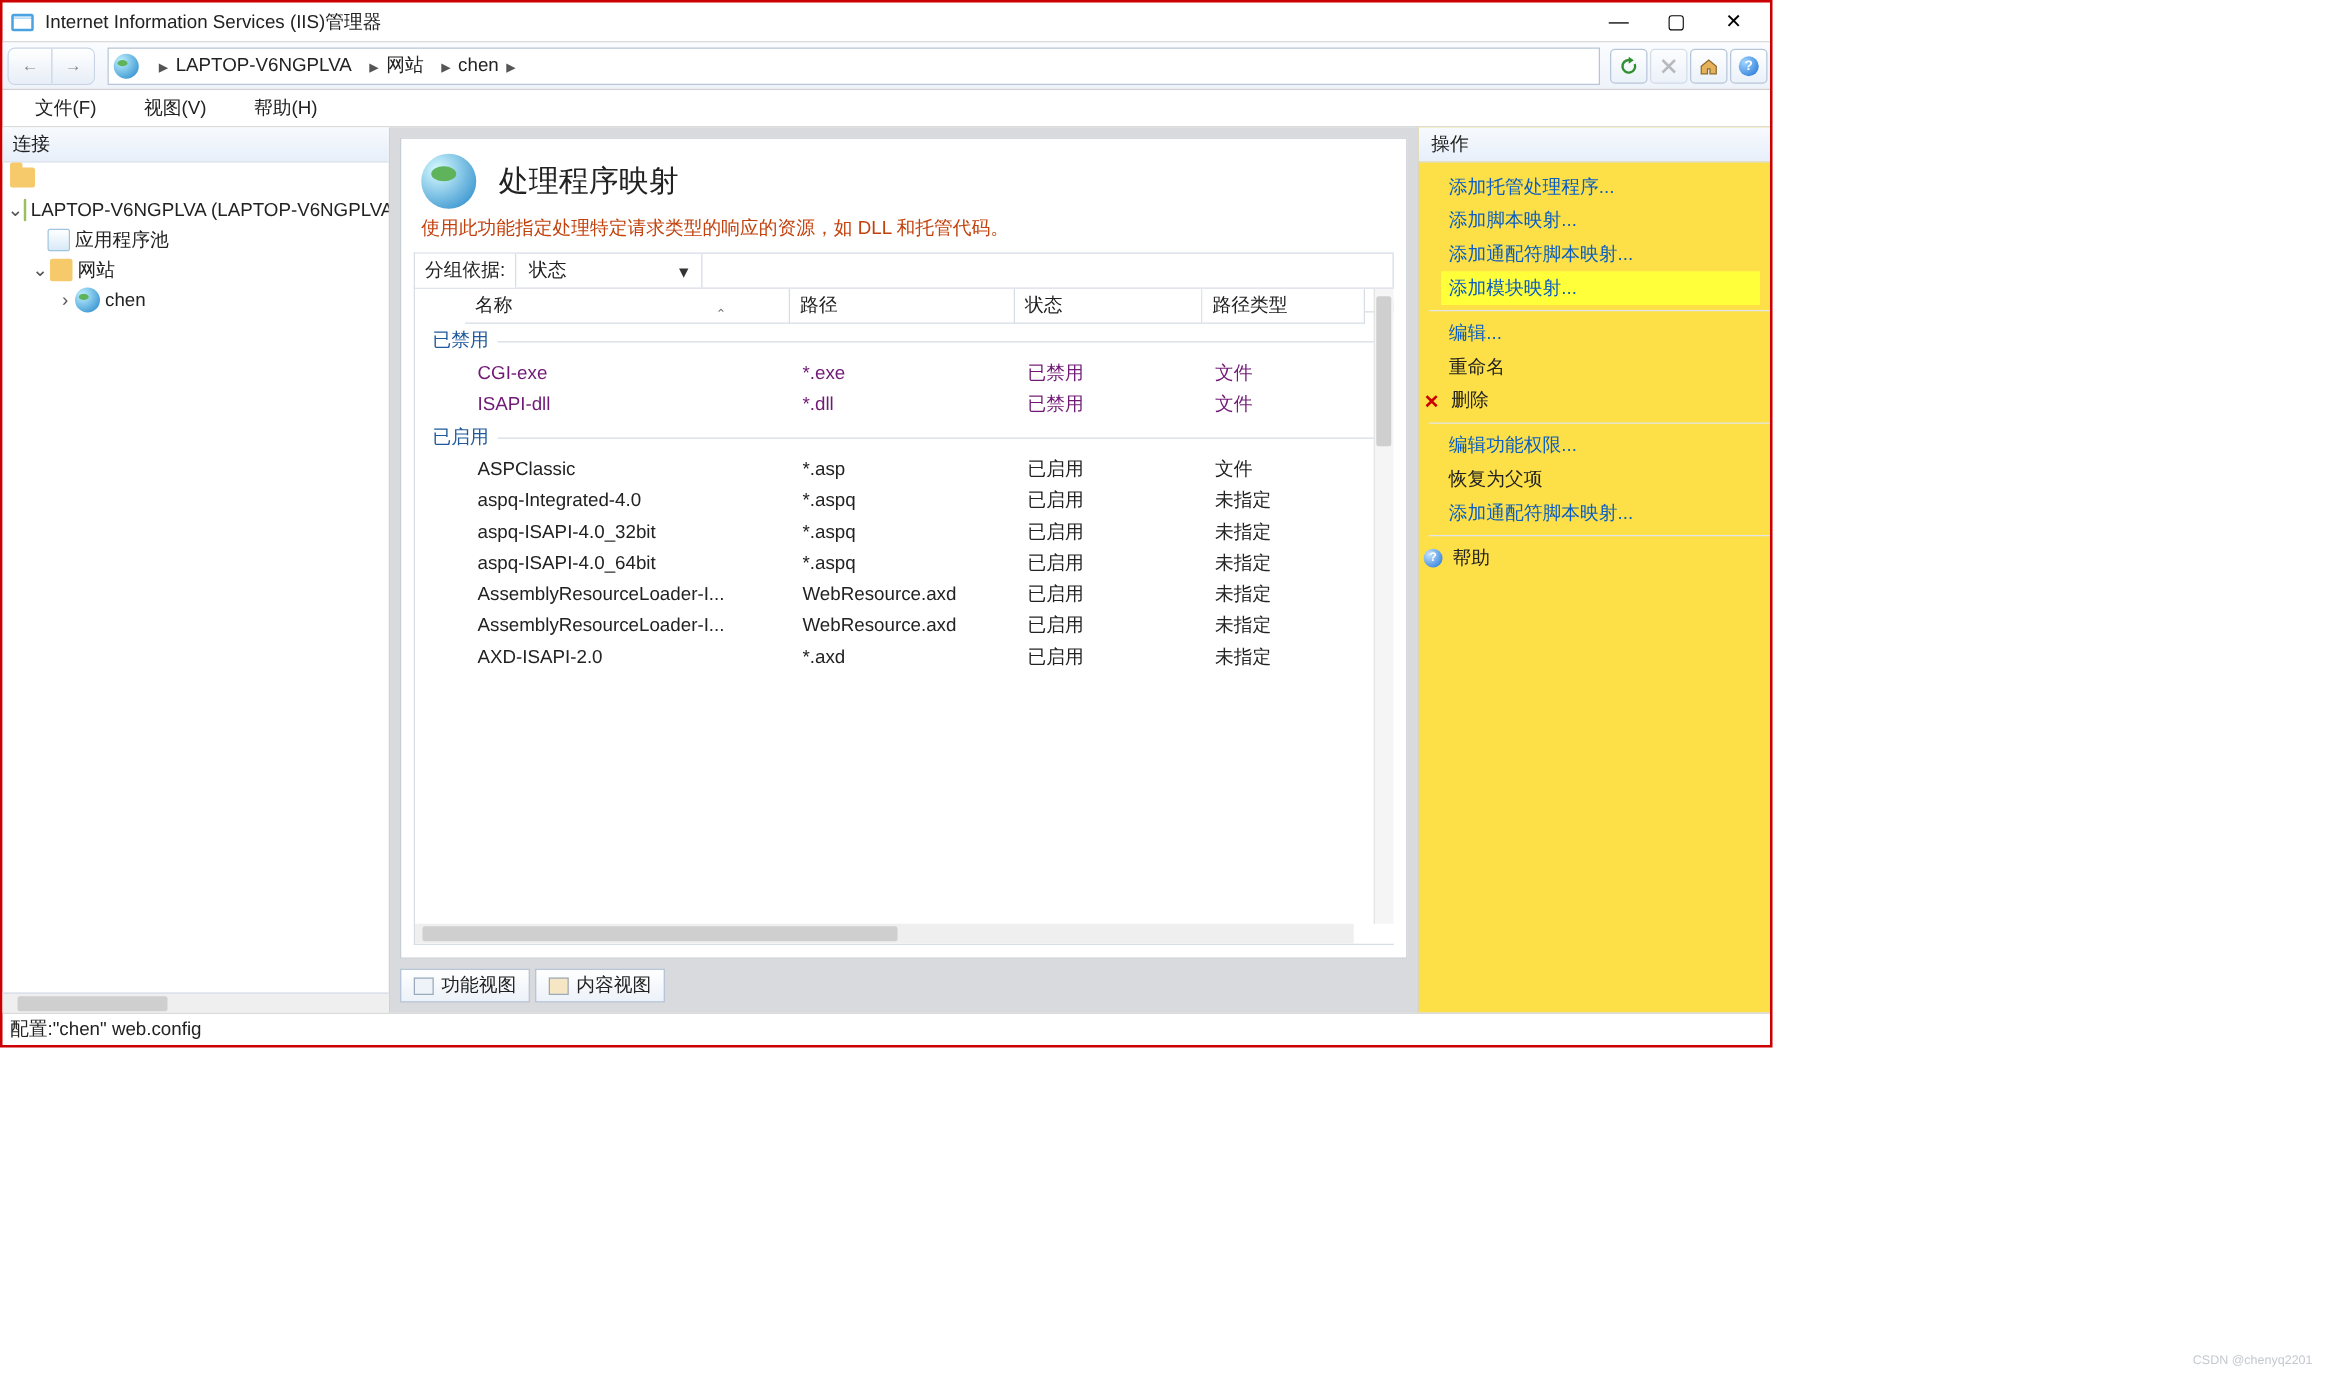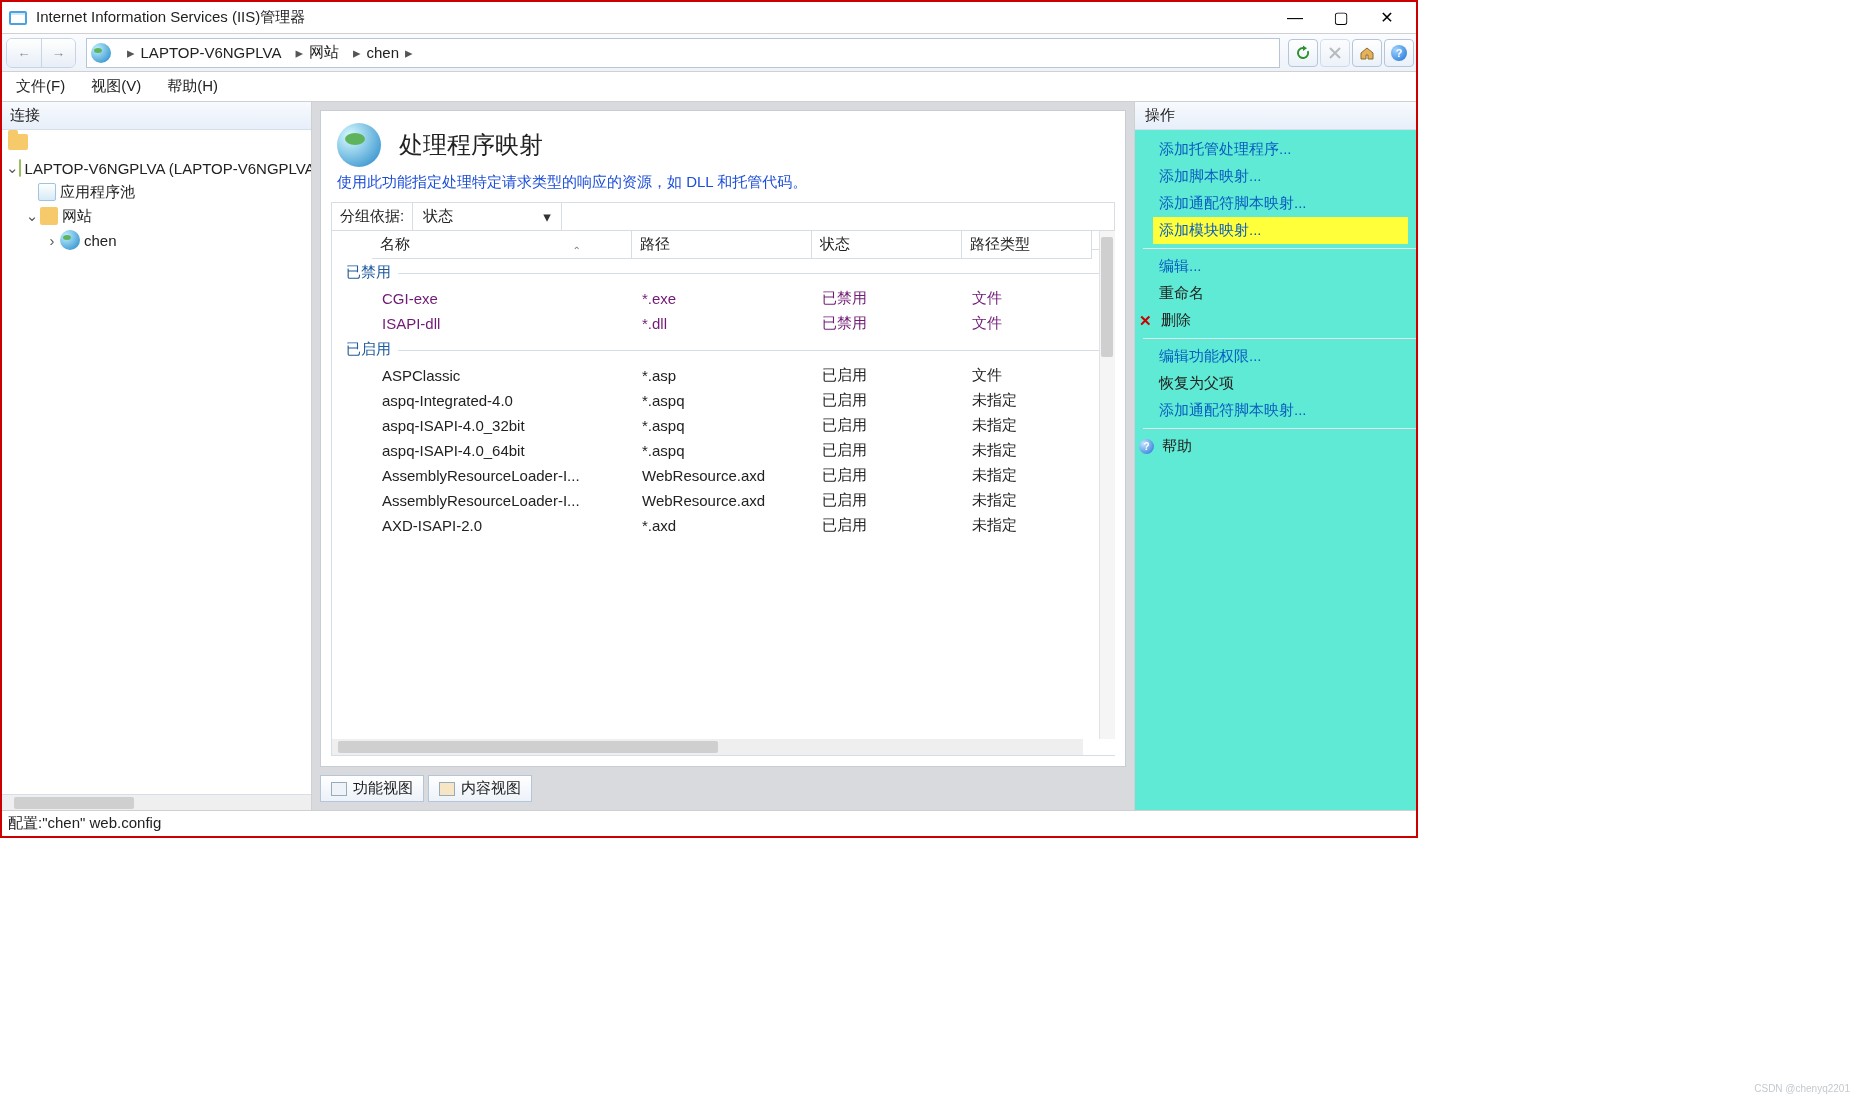--- a/index.html
+++ b/index.html
@@ -20,21 +20,21 @@
   .crumb-seg { display: inline-flex; align-items: center; padding: 0 4px; color: #222; }
   .crumb-seg .sep { margin: 0 6px; color: #555; }
   .globe-icon { width: 20px; height: 20px; border-radius: 50%; background: radial-gradient(circle at 30% 30%, #bff0ff, #1d83c7); display: inline-block; margin-right: 6px; position: relative; }
   .globe-icon::after { content:""; position:absolute; left:3px; top:5px; width:8px; height:5px; border-radius:50%; background:#5fb45b; }
   .tool-rt { display: flex; gap: 0; margin-left: 6px; margin-right: 2px; }
   .tool-rt div { width: 30px; height: 28px; border: 1px solid #b7c5d8; background: linear-gradient(#fff,#eaf1f9); border-radius: 4px; margin-left: 2px; display: flex; align-items: center; justify-content: center; }
   .tool-rt svg, .tool-rt span { width: 16px; height: 16px; }
   .help-ball { width:16px; height:16px; border-radius:50%; background:radial-gradient(circle at 30% 30%, #9fd4ff, #1b6fd4); color:#fff; font-weight:bold; font-size:11px; display:flex; align-items:center; justify-content:center; }
 
   .menubar { display: flex; gap: 26px; align-items: center; height: 30px; padding: 0 14px; border-bottom: 1px solid #d0d0d0; background: #fff; }
-  .menubar span { font-size: 15px; }
+  .menubar span { font-size: 15px; margin-left: 12px; }
 
   .workspace { flex: 1; display: flex; min-height: 0; }
 
   .sidebar-left { width: 310px; display: flex; flex-direction: column; border-right: 1px solid #d0d0d0; background: #fff; }
   .side-header { background: linear-gradient(#f7fafe,#e8eff9); border-bottom: 1px solid #d6dee9; padding: 4px 8px; font-size: 15px; }
   .side-tb { padding: 4px 6px; display: flex; align-items: center; }
   .folder-icon { width: 20px; height: 16px; background: #f6c96a; border-radius: 2px; position: relative; display: inline-block; }
   .folder-icon::before { content:""; position:absolute; top:-4px; left:0; width:10px; height:5px; background:#f6c96a; border-radius:2px 2px 0 0; }
   .tree { flex: 1; overflow: hidden; padding: 2px 0 0 4px; font-size: 15px; }
   .tree-row { display: flex; align-items: center; height: 24px; white-space: nowrap; }
@@ -45,21 +45,21 @@
   .sites-icon { background: #f6c96a; position: relative; }
   .hscroll { height: 16px; border-top: 1px solid #d6dee9; position: relative; background: #efefef; }
   .hscroll .thumb { position: absolute; left: 12px; top: 2px; width: 120px; height: 12px; background: #cfcfcf; border-radius: 2px; }
 
   .center { flex: 1; display: flex; flex-direction: column; background: #d8dadd; padding: 8px; min-width: 0; }
   .panel { flex: 1; background: #fff; border: 1px solid #c8cdd3; display: flex; flex-direction: column; min-height: 0; }
   .panel-head { display: flex; align-items: center; padding: 12px 16px 4px; }
   .big-globe { width: 44px; height: 44px; border-radius: 50%; background: radial-gradient(circle at 30% 30%, #d8fbff, #1d83c7); position: relative; margin-right: 18px; }
   .big-globe::after { content:""; position:absolute; left:8px; top:10px; width:20px; height:12px; border-radius:50%; background:#5fb45b; }
   .panel-title { font-size: 24px; }
-  .panel-desc { padding: 2px 16px 10px; font-size: 15px; color: #1d4ed8; }
+  .panel-desc { padding: 2px 16px 10px; font-size: 15px; color: #c2410c; }
   .groupbar { display: flex; align-items: center; border: 1px solid #d6dde5; border-right: none; }
   .grouplabel { border-right: 1px solid #d6dde5; padding: 4px 8px; background: #fff; }
   .groupsel { padding: 4px 10px; display: flex; align-items: center; gap: 90px; border-right: 1px solid #d6dde5; }
   .groupsel .cd { color: #333; }
   .grid-wrap { margin: 0 0 0 0; border-left: 1px solid #d6dde5; border-right: none; border-bottom: 1px solid #d6dde5; flex: 1; min-height: 0; overflow: hidden; position: relative; }
   .grid-head, .grid-row { display: grid; grid-template-columns: 260px 180px 150px 130px 1fr; align-items: center; margin-left: 40px; }
   .grid-head div { border-right: 1px solid #d6dde5; border-bottom: 1px solid #d6dde5; padding: 4px 8px; font-size: 15px; background: #fff; }
   .grid-head div.sortcol { position: relative; }
   .grid-head div.sortcol::after { content:"⌃"; position:absolute; right:50px; top:14px; color:#777; font-size:10px; }
   .grid-body { overflow: auto; max-height: 360px; }
@@ -70,21 +70,21 @@
   .grid-body .grid-row + .grid-row { }
   .bot-hscroll { position: absolute; left: 0; right: 32px; bottom: 0; height: 16px; background: #efefef; }
   .bot-hscroll .thumb { position: absolute; left: 6px; top: 2px; width: 380px; height: 12px; background: #cfcfcf; border-radius: 2px; }
   .vscroll { position:absolute; top:0; right:0; bottom:16px; width:16px; background:#f5f5f5; border-left:1px solid #e3e3e3; }
   .vscroll .thumb { position:absolute; right:2px; top:6px; width:12px; height:120px; background:#cfcfcf; border-radius:2px; }
 
   .view-switch { display: flex; gap: 4px; align-items: center; padding: 4px 0 0; margin-top: 4px; }
   .view-switch .tab { display: flex; align-items: center; gap: 6px; border: 1px solid #b7c5d8; padding: 3px 10px; background: linear-gradient(#fff,#ecf2f9); }
   .smicon { width: 16px; height: 14px; display: inline-block; border: 1px solid #9ab; background: #eef3fa; }
 
-  .actions { width: 282px; border-left: 1px solid #d0d0d0; background: #5eead4; display: flex; flex-direction: column; }
+  .actions { width: 282px; border-left: 1px solid #d0d0d0; background: #fde047; display: flex; flex-direction: column; }
   .actions .act-head { background: linear-gradient(#f7fafe,#e8eff9); border-bottom: 1px solid #d6dee9; padding: 4px 10px; font-size: 15px; }
   .act-list { padding: 6px 8px 6px 18px; }
   .act-link { color: #0a5dc1; padding: 4px 6px; font-size: 15px; cursor: default; display: flex; align-items: center; gap: 8px; }
   .act-link.hl { background: #ffff3a; }
   .act-link.bk { color: #222; }
   .act-sep { height: 1px; background: #e2e6ec; margin: 4px -10px; }
   .xicon { color:#c00; font-weight:bold; width:14px; display:inline-block;}
   .hicon { width:15px; height:15px; border-radius:50%; background:radial-gradient(circle at 30% 30%, #c4e4ff, #1b6fd4); color:#fff; font-size:10px; display:inline-flex; align-items:center; justify-content:center; font-weight:bold; }
 
   .statusbar { height: 26px; border-top: 1px solid #d0d0d0; display: flex; align-items: center; padding: 0 6px; font-size: 15px; }

